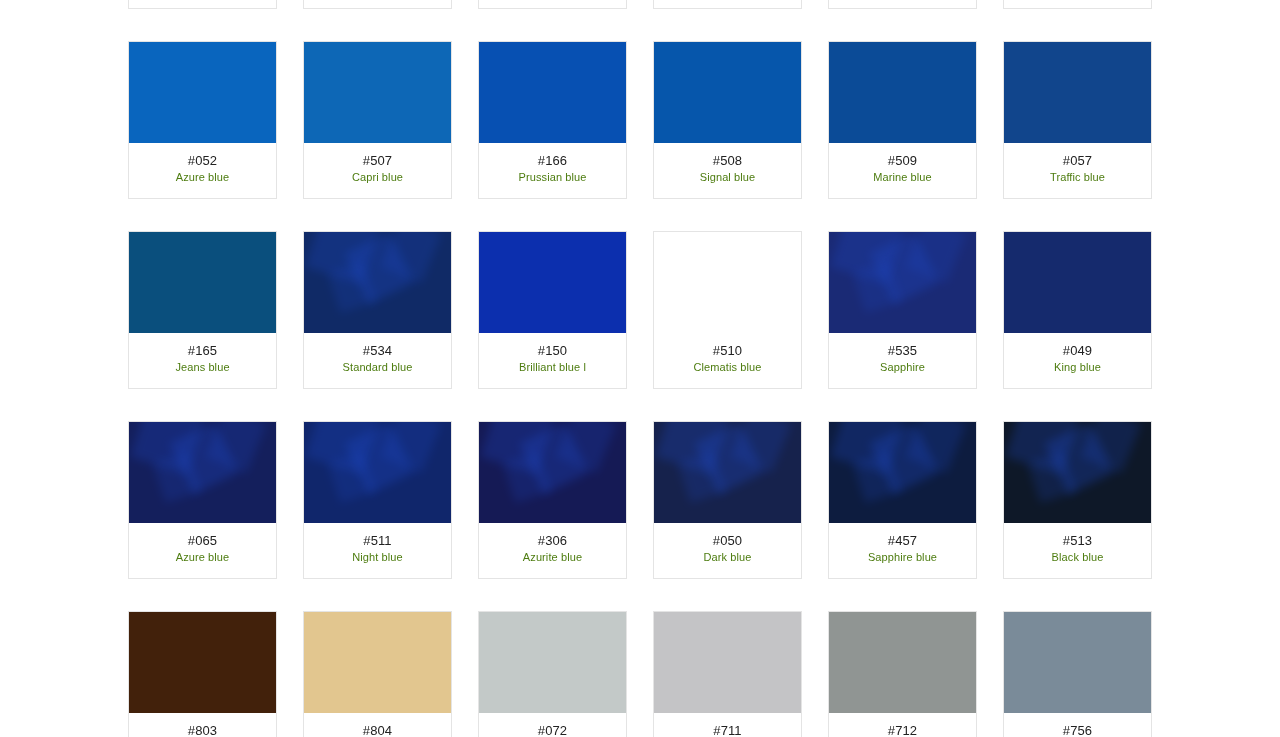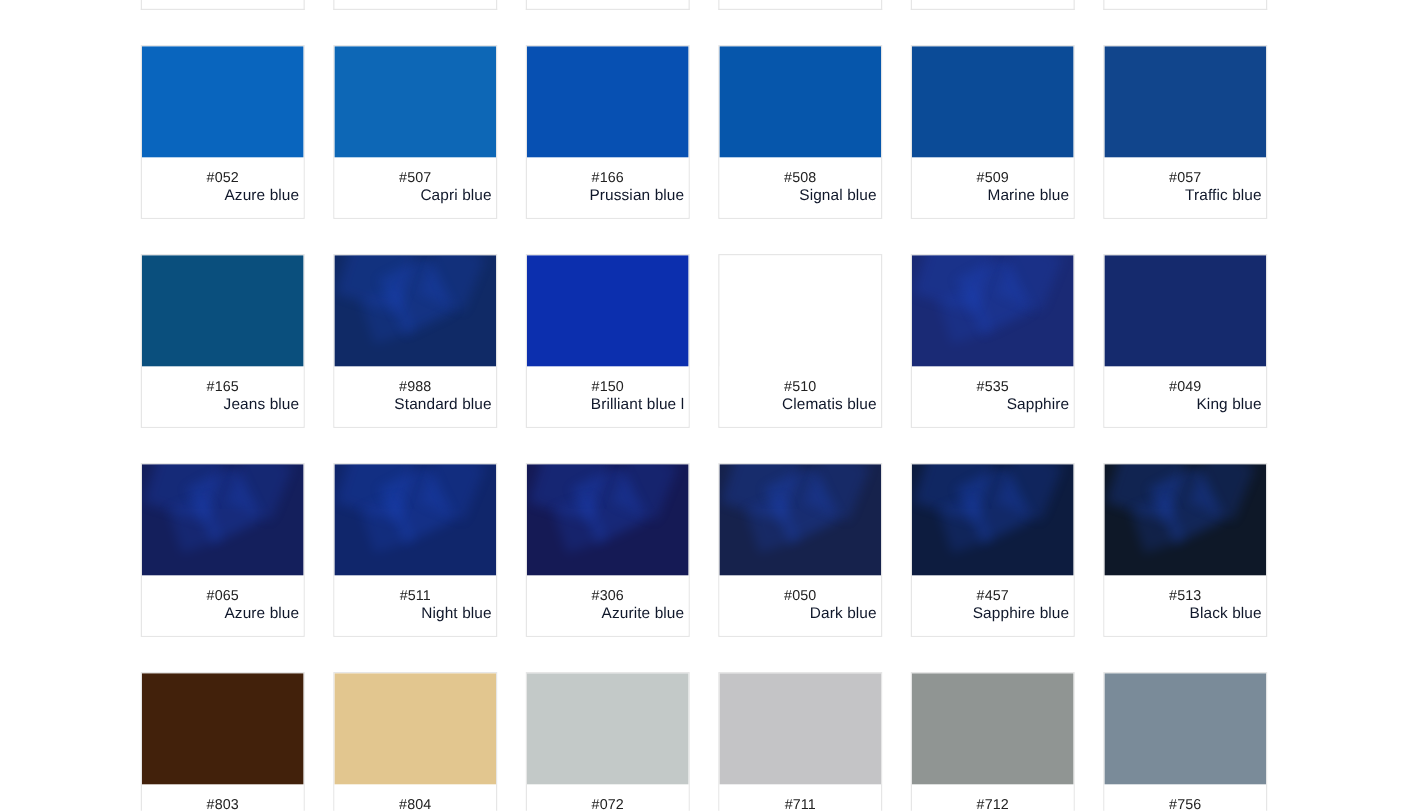--- a/index.html
+++ b/index.html
@@ -83,25 +83,24 @@
   }
 
   .code {
     font-size: 13px;
     color: #222222;
     line-height: 17px;
     letter-spacing: .1px;
   }
 
   .name {
-    font-size: 14px;
-    color: #0f172a;
+    font-size: 11px;
+    color: #4d7c0f;
     line-height: 17px;
     letter-spacing: .1px;
-    text-align: right;
   }
 
   
   .row-gap { height: 32px; width: 100%; grid-column: 1 / -1; }
 </style>
 </head>
 <body>
 
 <div id="swatch-page">
   <div class="grid" id="grid-root">
@@ -190,21 +189,21 @@
       </div>
       <div class="cell">
         <div class="card full">
           <div class="swatch" style="background: rgb(16, 42, 102);">
             <div class="wm" style="left: 6%; top: -14%; width: 40%; height: 58%; transform: rotate(18deg); opacity: 0.26; background: rgb(30, 73, 200);"></div>
             <div class="wm" style="left: 34%; top: 8%; width: 34%; height: 55%; transform: rotate(-26deg); opacity: 0.3; background: rgb(30, 73, 200);"></div>
             <div class="wm" style="left: 58%; top: -8%; width: 30%; height: 52%; transform: rotate(22deg); opacity: 0.22; background: rgb(30, 73, 200);"></div>
             <div class="wm" style="left: 20%; top: 34%; width: 26%; height: 42%; transform: rotate(-18deg); opacity: 0.2; background: rgb(30, 73, 200);"></div>
           </div>
           <div class="labels">
-            <div class="code">#988</div>
+            <div class="code">#534</div>
             <div class="name">Standard blue</div>
           </div>
         </div>
       </div>
       <div class="cell">
         <div class="card full">
           <div class="swatch" style="background: rgb(12, 47, 174);"></div>
           <div class="labels">
             <div class="code">#150</div>
             <div class="name">Brilliant blue l</div>

